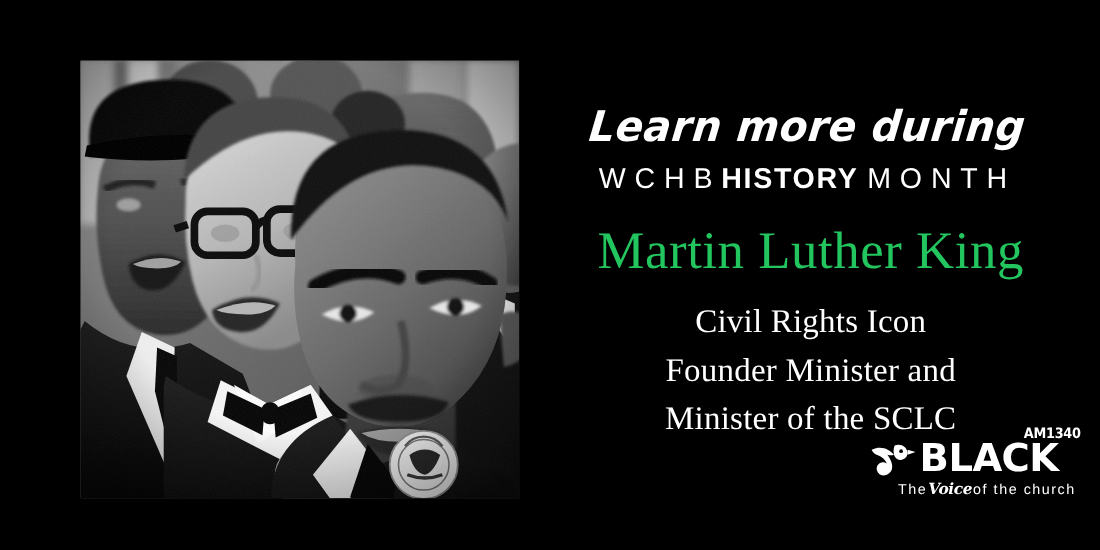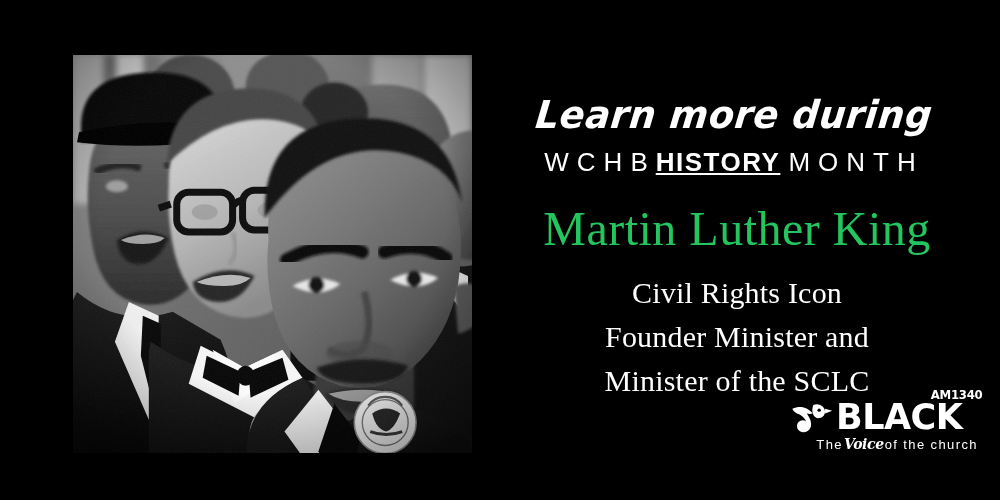--- a/index.html
+++ b/index.html
@@ -77,21 +77,20 @@
     font-size: 26px;
     line-height: 30px;
   }
   .bhm-word {
     letter-spacing: 8px;
     font-weight: 400;
   }
   .bhm-word-strong {
     letter-spacing: 1.5px;
     font-weight: 700;
-    text-decoration: underline;
   }
 
   .name-line {
     position: absolute;
     left: 0;
     top: 198px;
     width: 478px;
     text-align: center;
     white-space: nowrap;
     color: #22c55e;

